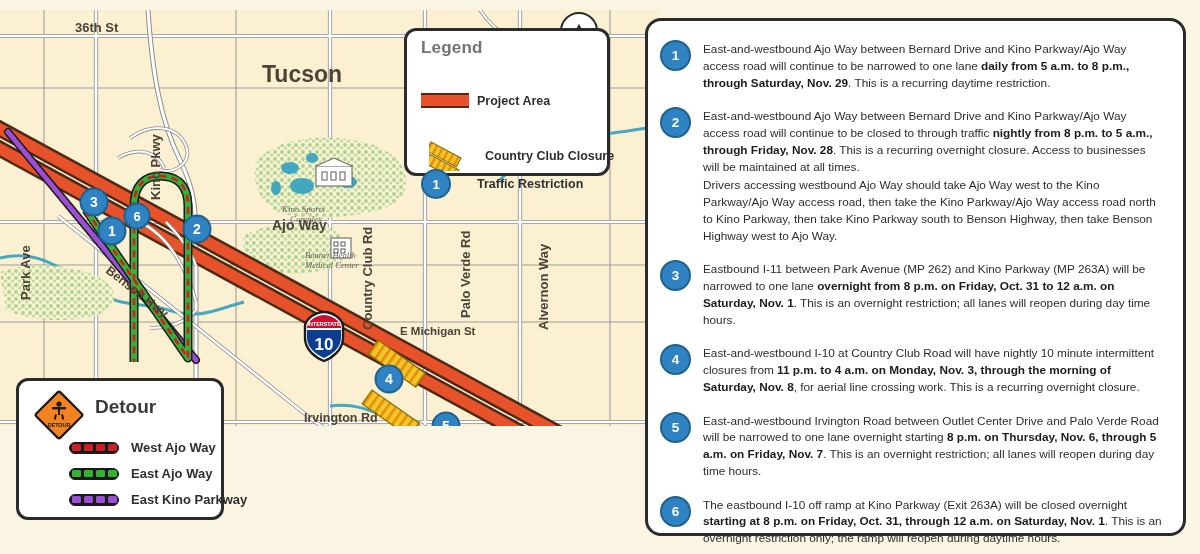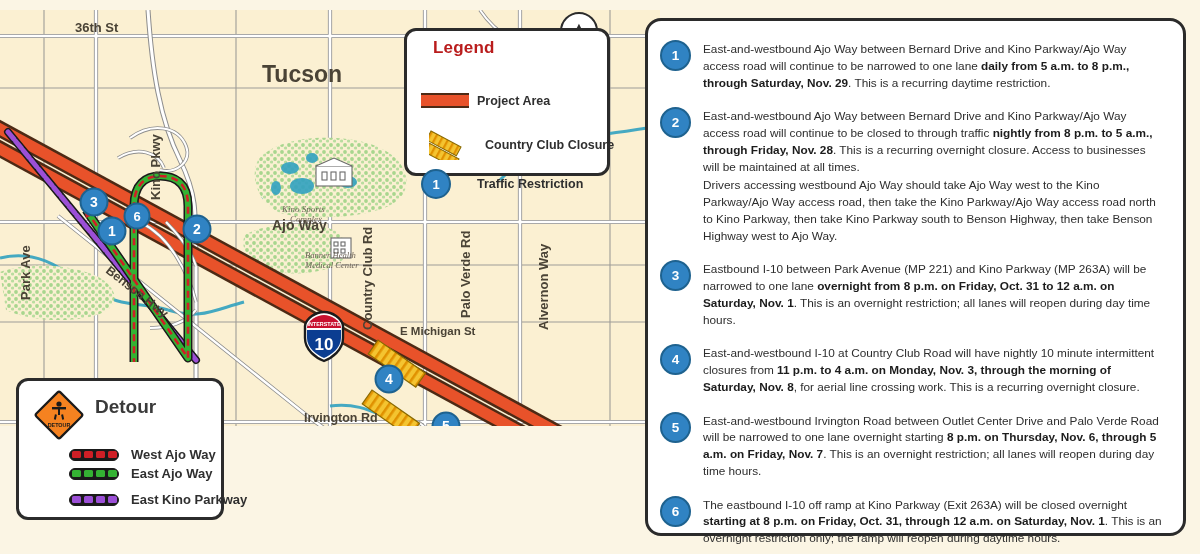--- a/index.html
+++ b/index.html
@@ -19,26 +19,26 @@
   .panel{
     position:absolute;background:#ffffff;
     border:3px solid #2b2b2b;border-radius:14px;
     box-sizing:border-box;
   }
 
   
   #legend{left:404px;top:28px;width:206px;height:148px;border-radius:12px;}
   #legend .title{
     position:absolute;left:14px;top:7px;
-    font-size:17px;font-weight:bold;color:#b91c1c;letter-spacing:.2px;margin-left:12px;
+    font-size:17px;font-weight:bold;color:#737373;letter-spacing:.2px;
   }
   .leg-row{position:absolute;left:14px;display:flex;align-items:center;}
   .leg-label{font-size:12.5px;font-weight:bold;color:#2f2f2f;white-space:nowrap;}
   #leg-row-1{top:62px;}
-  #leg-row-2{top:99px;padding-left:8px;}
+  #leg-row-2{top:110px;padding-left:8px;}
   #leg-row-3{top:138px;}
   .swatch-wrap{width:56px;display:flex;align-items:center;justify-content:flex-start;}
   .sw-project{width:48px;height:11px;background:#e8522a;border-top:2px solid #4d2a15;border-bottom:2px solid #4d2a15;}
   .sw-closure{width:50px;height:30px;}
   .sw-circle{
     width:26px;height:26px;border-radius:50%;
     background:#3083c3;border:2px solid #1e628f;
     color:#fff;font-size:13px;font-weight:bold;
     display:flex;align-items:center;justify-content:center;
   }
@@ -52,21 +52,21 @@
   }
   #compass .arrow{font-size:9px;margin-bottom:-1px;}
 
   
   #detourbox{left:16px;top:378px;width:208px;height:142px;border-radius:12px;padding-left:48px;}
   #detourbox .dtitle{
     position:absolute;left:76px;top:15px;
     font-size:19px;font-weight:bold;color:#3a3a3a;
   }
   .d-row{position:absolute;left:50px;display:flex;align-items:center;gap:12px;}
-  #d-row-1{top:66px;}
+  #d-row-1{top:59px;}
   #d-row-2{top:85px;text-align:center;}
   #d-row-3{top:111px;}
   .d-label{font-size:13px;font-weight:bold;color:#2f2f2f;white-space:nowrap;}
   .d-sw{width:50px;height:12px;border-radius:6px;border:1.6px solid #1a1a1a;position:relative;overflow:hidden;display:flex;align-items:center;justify-content:space-between;padding:0 1.5px;box-sizing:border-box;background:#1a1a1a;}
   .d-sw i{display:block;width:9px;height:7px;border-radius:1.5px;}
 
   
   #restrictions{left:645px;top:18px;width:541px;height:518px;border-radius:16px;}
   #rlist{position:absolute;left:0;top:0;width:100%;height:100%;padding:18px 16px 10px 12px;box-sizing:border-box;}
   .r-item{display:flex;align-items:flex-start;margin-bottom:13px;}
@@ -408,21 +408,21 @@
         <div class="r-item">
           <div class="r-num">2</div>
           <div class="r-text">
             <p class="r-para"><span>East-and-westbound Ajo Way between Bernard Drive and Kino Parkway/Ajo Way access road will continue to be closed to through traffic </span><b>nightly from 8 p.m. to 5 a.m., through Friday, Nov. 28</b><span>. This is a recurring overnight closure. Access to businesses will be maintained at all times.</span></p>
             <p class="r-para"><span>Drivers accessing westbound Ajo Way should take Ajo Way west to the Kino Parkway/Ajo Way access road, then take the Kino Parkway/Ajo Way access road north to Kino Parkway, then take Kino Parkway south to Benson Highway, then take Benson Highway west to Ajo Way.</span></p>
           </div>
         </div>
         <div class="r-item">
           <div class="r-num">3</div>
           <div class="r-text">
-            <p class="r-para"><span>Eastbound I-10 between Park Avenue (MP 221) and  Kino Parkway (MP 263A) will be narrowed to one lane </span><b>overnight from 8 p.m. on Friday, Oct. 31 to 12 a.m. on Saturday, Nov. 1</b><span>. This is an overnight restriction; all lanes will reopen during day time hours.</span></p>
+            <p class="r-para"><span>Eastbound I-11 between Park Avenue (MP 262) and  Kino Parkway (MP 263A) will be narrowed to one lane </span><b>overnight from 8 p.m. on Friday, Oct. 31 to 12 a.m. on Saturday, Nov. 1</b><span>. This is an overnight restriction; all lanes will reopen during day time hours.</span></p>
           </div>
         </div>
         <div class="r-item">
           <div class="r-num">4</div>
           <div class="r-text">
             <p class="r-para"><span>East-and-westbound I-10 at Country Club Road will have nightly 10 minute intermittent closures from </span><b>11 p.m. to 4 a.m. on Monday, Nov. 3, through the morning of Saturday, Nov. 8</b><span>, for aerial line crossing work. This is a recurring overnight closure.</span></p>
           </div>
         </div>
         <div class="r-item">
           <div class="r-num">5</div>

